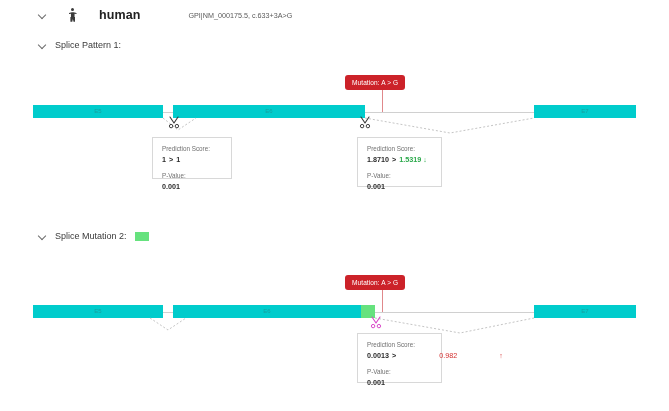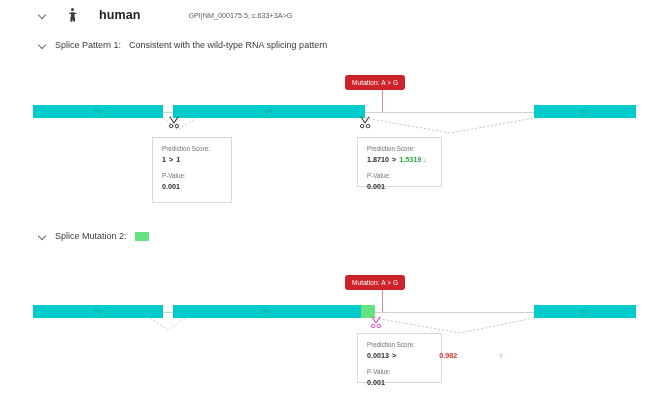--- a/index.html
+++ b/index.html
@@ -178,21 +178,21 @@
   }
   .card .val {
     font-size: 7.2px;
     font-weight: bold;
     color: #2b2b2b;
     white-space: nowrap;
     margin-bottom: 8px;
   }
   .card .val:last-child { margin-bottom: 0; }
   .arrow-sep { font-weight: bold; color: #2b2b2b; padding: 0 1px; }
-  .val-up   { color: #d32f2f; font-weight: bold; padding-left: 40px; }
+  .val-up   { color: #d32f2f; font-weight: normal; padding-left: 40px; }
   .val-down { color: #2aa84a; font-weight: bold; }
   .trend { font-size: 7px; }
 
   
   .connector { position: absolute; left: 0; top: 0; pointer-events: none; }
 </style>
 </head>
 <body>
 
 <div class="species-row">
@@ -202,21 +202,20 @@
       <span class="body"></span>
       <span class="legs"></span>
   </span>
   <span class="species-name">human</span>
   <span class="species-detail">GPI|NM_000175.5, c.633+3A&gt;G</span>
 </div>
 
 <div class="pattern-header" style="left:38px; top:40px;">
   <span class="chev"></span>
   <span class="ptitle">Splice Pattern 1:</span>
-  <span class="pdesc">Consistent with the wild-type RNA splicing pattern</span>
 </div>
 
 <div class="panel">
 
   <div class="axis-line" style="left:33px; top:112px; width:603px;"></div>
 
   <div class="exon" style="left:33px; top:105px; width:130px;">
     <span class="exon-label">E5</span>
   </div>
   <div class="exon" style="left:173px; top:105px; width:192px;">
@@ -243,21 +242,21 @@
   </div>
 
   <div class="scissors" style="left:359px; top:116px;">
     <svg width="12" height="13" viewBox="0 0 12 13">
       <path d="M2 1 L6 7 M10 1 L6 7" stroke="#3a3a3a" stroke-width="1.1" fill="none" stroke-linecap="round"></path>
       <circle cx="3.1" cy="10.1" r="1.7" stroke="#3a3a3a" stroke-width="1" fill="none"></circle>
       <circle cx="8.9" cy="10.1" r="1.7" stroke="#3a3a3a" stroke-width="1" fill="none"></circle>
     </svg>
   </div>
 
-  <div class="card" style="left:152px; top:137px; width:80px; height:66px;">
+  <div class="card" style="left:152px; top:137px; width:80px; height:42px;">
     <div class="lbl">Prediction Score:</div>
     <div class="val">
       <span>1</span>
       <span class="arrow-sep">&gt;</span>
       <span>1</span>
       <span class="trend"></span>
     </div>
     <div class="lbl">P-Value:</div>
     <div class="val">0.001</div>
   </div>

